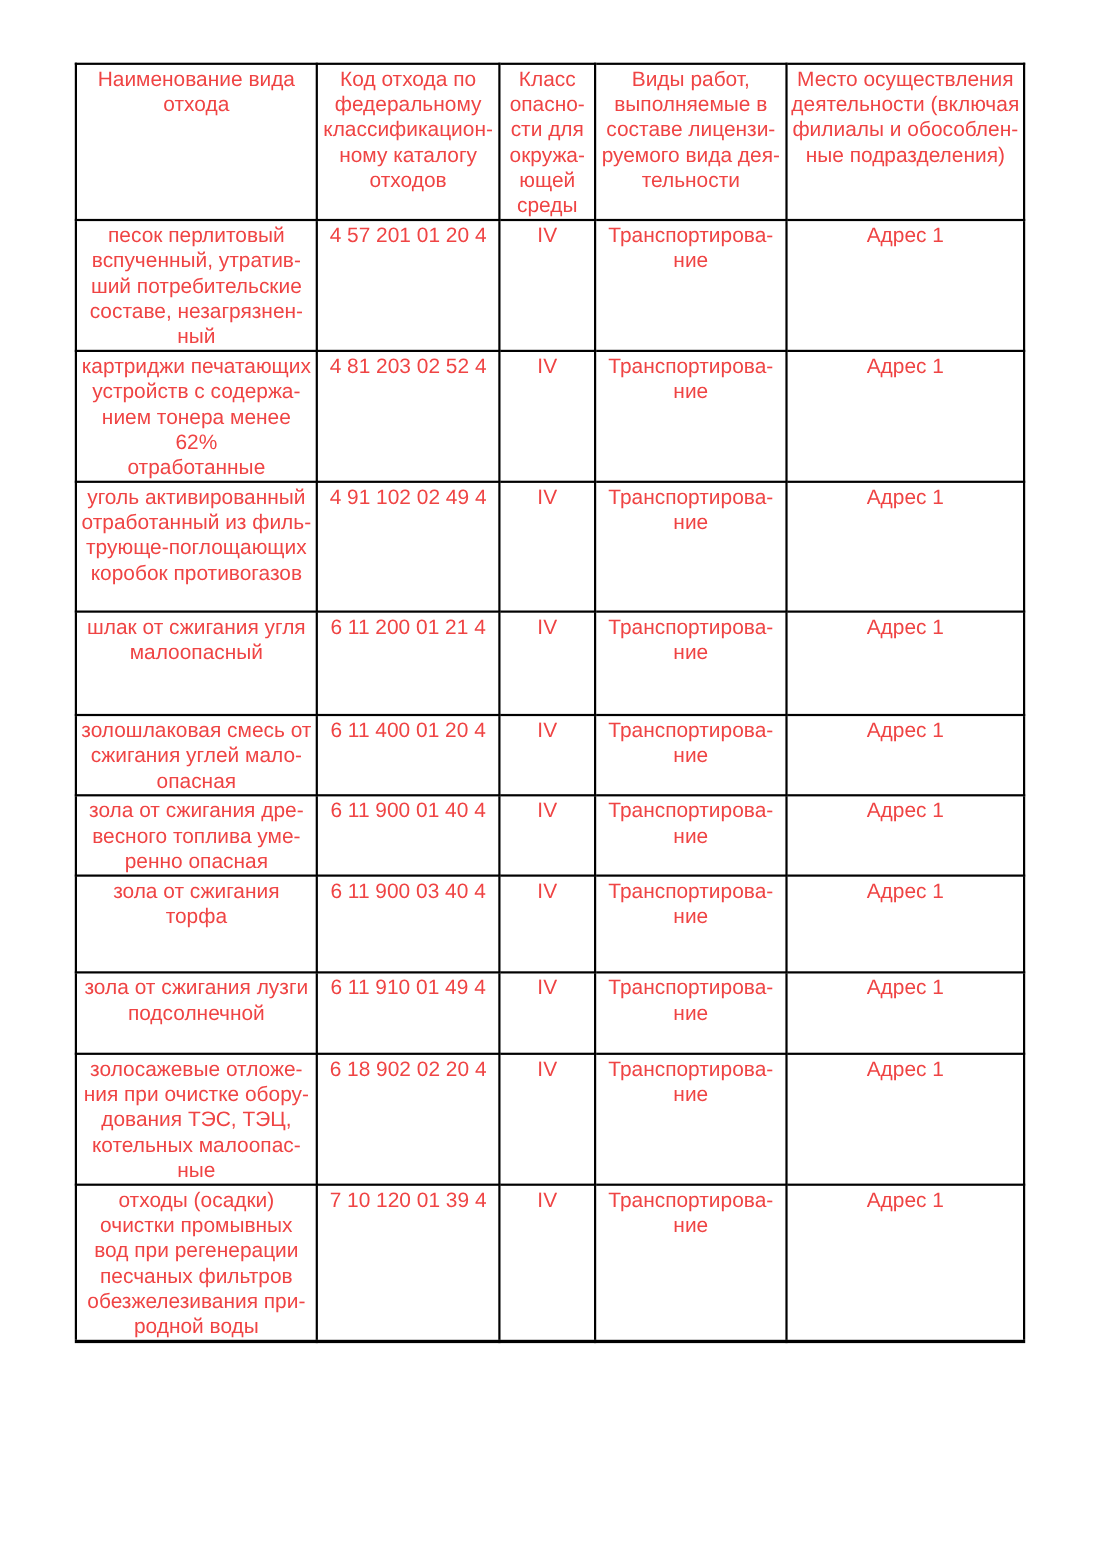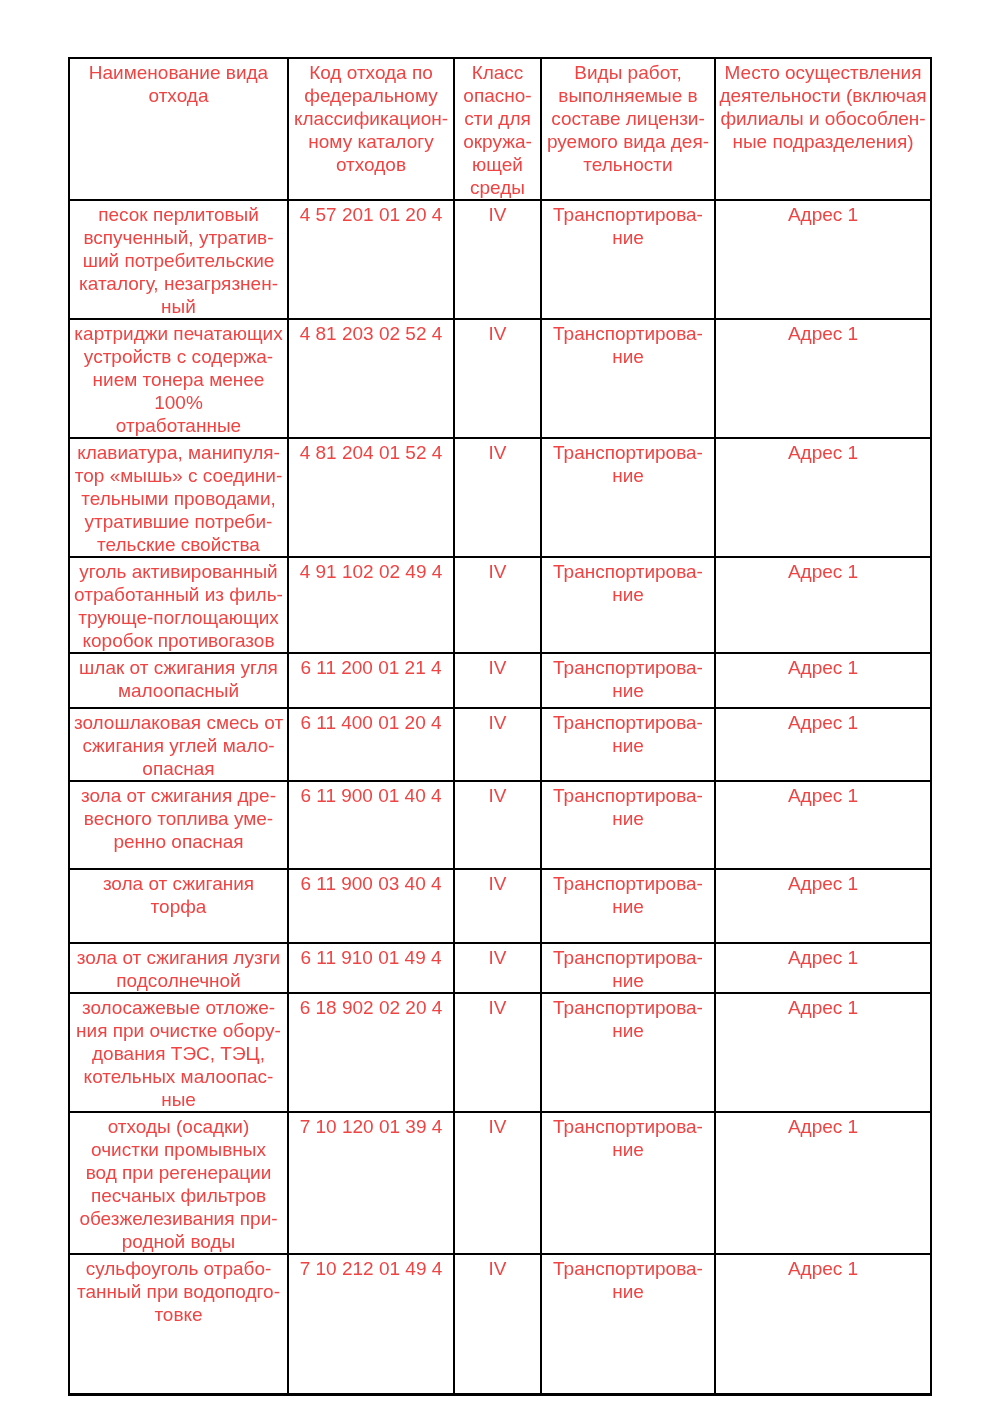--- a/index.html
+++ b/index.html
@@ -95,46 +95,34 @@
 деятельности (включая
 филиалы и обособлен-
 ные подразделения)</th>
       </tr>
     </thead>
     <tbody>
       <tr>
         <td>песок перлитовый
 вспученный, утратив-
 ший потребительские
-каталогу, незагрязнен-
+составе, незагрязнен-
 ный</td>
         <td>4 57 201 01 20 4</td>
         <td>IV</td>
         <td>Транспортирова-
 ние</td>
         <td>Адрес 1</td>
       </tr>
       <tr>
         <td>картриджи печатающих
 устройств с содержа-
-нием тонера менее 100%
+нием тонера менее 62%
 отработанные</td>
         <td>4 81 203 02 52 4</td>
-        <td>IV</td>
-        <td>Транспортирова-
-ние</td>
-        <td>Адрес 1</td>
-      </tr>
-      <tr>
-        <td>клавиатура, манипуля-
-тор «мышь» с соедини-
-тельными проводами,
-утратившие потреби-
-тельские свойства</td>
-        <td>4 81 204 01 52 4</td>
         <td>IV</td>
         <td>Транспортирова-
 ние</td>
         <td>Адрес 1</td>
       </tr>
       <tr>
         <td>уголь активированный
 отработанный из филь-
 трующе-поглощающих
 коробок противогазов</td>
@@ -208,25 +196,15 @@
 вод при регенерации
 песчаных фильтров
 обезжелезивания при-
 родной воды</td>
         <td>7 10 120 01 39 4</td>
         <td>IV</td>
         <td>Транспортирова-
 ние</td>
         <td>Адрес 1</td>
       </tr>
-      <tr>
-        <td>сульфоуголь отрабо-
-танный при водоподго-
-товке</td>
-        <td>7 10 212 01 49 4</td>
-        <td>IV</td>
-        <td>Транспортирова-
-ние</td>
-        <td>Адрес 1</td>
-      </tr>
     </tbody>
   </table>
 </div>
 
 </body></html>

